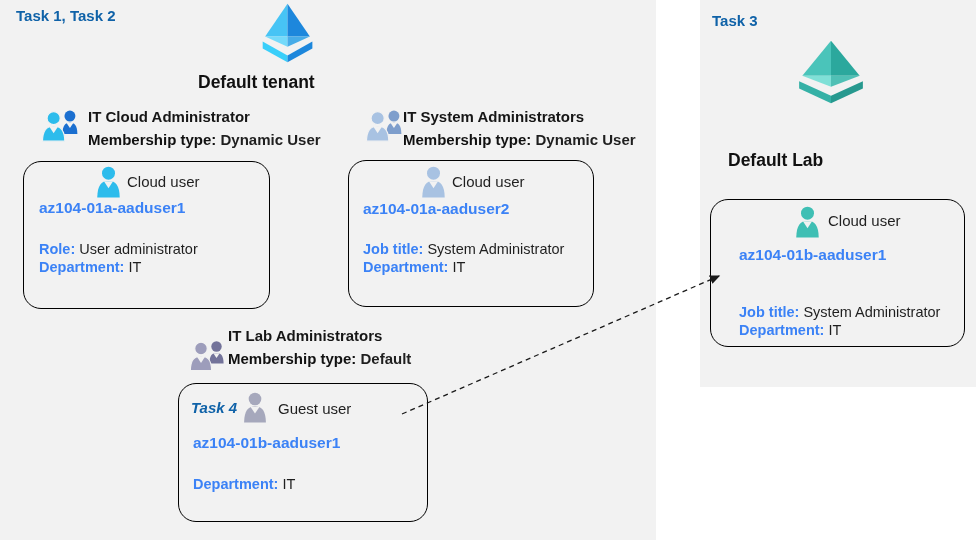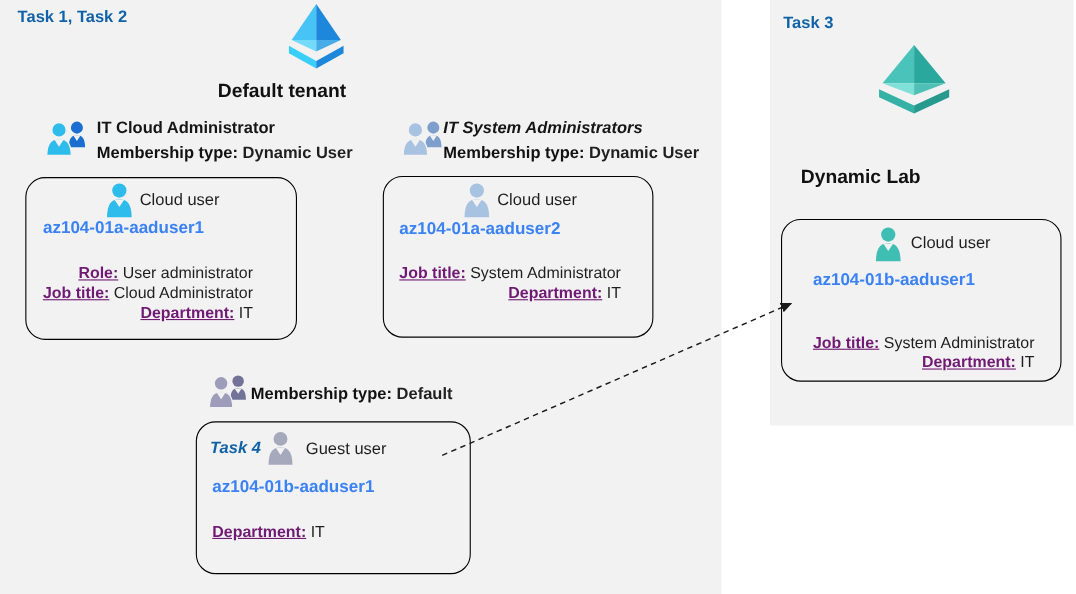--- a/index.html
+++ b/index.html
@@ -8,25 +8,25 @@
     font-family:"Liberation Sans",sans-serif;color:var(--text);
     background:#ffffff;
   }
   .panel{position:absolute;background:var(--panel_bg);}
   .abs{position:absolute;}
   .task-label{position:absolute;font-weight:bold;font-size:15px;color:var(--task_blue);white-space:nowrap;}
   .tenant-name{position:absolute;font-weight:bold;font-size:17.5px;color:#111;white-space:nowrap;}
   .group-title{position:absolute;font-weight:bold;font-size:15px;color:#161616;white-space:nowrap;}
   .line{position:absolute;font-size:15px;color:#1f1f1f;white-space:nowrap;font-weight:bold;}
   .line b{color:#111;}
-  .user-box{position:absolute;border:1.5px solid var(--box_border);border-radius:18px;background:transparent;text-align:right;}
+  .user-box{position:absolute;border:1.5px solid var(--box_border);border-radius:18px;background:transparent;}
   .user-type{position:absolute;font-size:15px;color:#1f1f1f;white-space:nowrap;}
   .username{position:absolute;font-weight:bold;font-size:15.5px;color:#3b82f6;white-space:nowrap;}
   .details{position:absolute;font-size:14.5px;line-height:18px;color:#1f1f1f;white-space:nowrap;}
-  .details b{color:#701a75;text-decoration:underline;}
+  .details b{color:#3b82f6;}
   svg{display:block;}
 </style>
 </head>
 <body>
 
 <div class="stage">
 
   <div class="panel" style="left:0;top:0;width:656px;height:540px;"></div>
   <div class="panel" style="left:700px;top:0;width:276px;height:387px;"></div>
 
@@ -58,37 +58,36 @@
   </div>
 
   <svg class="abs" style="left:364px;top:107px;" width="42" height="38" viewBox="0 0 40 36">
     <circle cx="28.5" cy="8.5" r="5.2" style="fill:var(--person_slate_dark)"></circle>
     <path d="M28.5,15 C23.8,15 21.6,17.6 21.4,25.5 L35.6,25.5 C35.4,17.6 33.2,15 28.5,15 Z" style="fill:var(--person_slate_dark)"></path>
     <polygon points="25.3,15.2 31.7,15.2 28.5,20" style="fill:var(--panel_bg)"></polygon>
     <circle cx="13" cy="10.5" r="6.3" style="fill:var(--person_slate);stroke:var(--panel_bg);stroke-width:1.2"></circle>
     <path d="M13,18.2 C6,18.2 2.6,22 2.3,32.5 L23.7,32.5 C23.4,22 20,18.2 13,18.2 Z" style="fill:var(--person_slate);stroke:var(--panel_bg);stroke-width:1.2"></path>
     <polygon points="8.8,18.5 17.2,18.5 13,25" style="fill:var(--panel_bg)"></polygon>
   </svg>
-  <div class="group-title" style="left:403px;top:108px;font-style:italic;">IT System Administrators</div>
+  <div class="group-title" style="left:403px;top:108px;">IT System Administrators</div>
   <div class="line" style="left:403px;top:131px;">
     <b>Membership type:</b>
     <span>Dynamic User</span>
   </div>
 
   <div class="user-box" style="left:23px;top:161px;width:245px;height:146px;">
     <svg class="abs" style="left:71px;top:4px;" width="27" height="33" viewBox="0 0 26 32">
       <circle cx="13" cy="7" r="6.3" style="fill:var(--person_cyan)"></circle>
       <path d="M13,14.6 C5.8,14.6 2.4,18.8 2.1,30.5 L23.9,30.5 C23.6,18.8 20.2,14.6 13,14.6 Z" style="fill:var(--person_cyan)"></path>
       <polygon points="8.6,14.9 17.4,14.9 13,21.6" style="fill:var(--panel_bg)"></polygon>
     </svg>
     <div class="user-type" style="left:103px;top:11px;">Cloud user</div>
     <div class="username" style="left:15px;top:37px;">az104-01a-aaduser1</div>
     <div class="details" style="left:15px;top:78px;">
       <div><b>Role:</b> <span>User administrator</span></div>
-      <div><b>Job title:</b> <span>Cloud Administrator</span></div>
       <div><b>Department:</b> <span>IT</span></div>
     </div>
   </div>
 
   <div class="user-box" style="left:348px;top:160px;width:244px;height:145px;">
     <svg class="abs" style="left:71px;top:5px;" width="27" height="33" viewBox="0 0 26 32">
       <circle cx="13" cy="7" r="6.3" style="fill:var(--person_slate)"></circle>
       <path d="M13,14.6 C5.8,14.6 2.4,18.8 2.1,30.5 L23.9,30.5 C23.6,18.8 20.2,14.6 13,14.6 Z" style="fill:var(--person_slate)"></path>
       <polygon points="8.6,14.9 17.4,14.9 13,21.6" style="fill:var(--panel_bg)"></polygon>
     </svg>
@@ -101,20 +100,21 @@
   </div>
 
   <svg class="abs" style="left:188px;top:338px;" width="40" height="36" viewBox="0 0 40 36">
     <circle cx="28.5" cy="8.5" r="5.2" style="fill:var(--person_purple_dark)"></circle>
     <path d="M28.5,15 C23.8,15 21.6,17.6 21.4,25.5 L35.6,25.5 C35.4,17.6 33.2,15 28.5,15 Z" style="fill:var(--person_purple_dark)"></path>
     <polygon points="25.3,15.2 31.7,15.2 28.5,20" style="fill:var(--panel_bg)"></polygon>
     <circle cx="13" cy="10.5" r="6.3" style="fill:var(--person_purple);stroke:var(--panel_bg);stroke-width:1.2"></circle>
     <path d="M13,18.2 C6,18.2 2.6,22 2.3,32.5 L23.7,32.5 C23.4,22 20,18.2 13,18.2 Z" style="fill:var(--person_purple);stroke:var(--panel_bg);stroke-width:1.2"></path>
     <polygon points="8.8,18.5 17.2,18.5 13,25" style="fill:var(--panel_bg)"></polygon>
   </svg>
+  <div class="group-title" style="left:228px;top:327px;">IT Lab Administrators</div>
   <div class="line" style="left:228px;top:350px;">
     <b>Membership type:</b>
     <span>Default</span>
   </div>
 
   <div class="user-box" style="left:178px;top:383px;width:248px;height:137px;">
     <div class="task-label" style="left:12px;top:15px;font-style:italic;">Task 4</div>
     <svg class="abs" style="left:63px;top:8px;" width="26" height="32" viewBox="0 0 26 32">
       <circle cx="13" cy="7" r="6.3" style="fill:var(--person_gray)"></circle>
       <path d="M13,14.6 C5.8,14.6 2.4,18.8 2.1,30.5 L23.9,30.5 C23.6,18.8 20.2,14.6 13,14.6 Z" style="fill:var(--person_gray)"></path>
@@ -131,21 +131,21 @@
 
   <svg class="abs" style="left:797px;top:39px;" width="68" height="66" viewBox="0 0 64 72" preserveAspectRatio="none">
     <polygon points="32,2 5,40 32,40" style="fill:var(--tenant_teal_ul)"></polygon>
     <polygon points="32,2 59,40 32,40" style="fill:var(--tenant_teal_ur)"></polygon>
     <polygon points="5,40 32,52 32,40" style="fill:var(--tenant_teal_ll)"></polygon>
     <polygon points="59,40 32,52 32,40" style="fill:var(--tenant_teal_lr)"></polygon>
     <polygon points="2,46 32,62 32,70 2,54" style="fill:var(--tenant_teal_band_l)"></polygon>
     <polygon points="32,62 62,46 62,54 32,70" style="fill:var(--tenant_teal_band_r)"></polygon>
   </svg>
 
-  <div class="tenant-name" style="left:728px;top:150px;width:200px;">Dynamic Lab</div>
+  <div class="tenant-name" style="left:728px;top:150px;width:200px;">Default Lab</div>
 
   <div class="user-box" style="left:710px;top:199px;width:253px;height:146px;">
     <svg class="abs" style="left:83px;top:6px;" width="27" height="33" viewBox="0 0 26 32">
       <circle cx="13" cy="7" r="6.3" style="fill:var(--person_teal)"></circle>
       <path d="M13,14.6 C5.8,14.6 2.4,18.8 2.1,30.5 L23.9,30.5 C23.6,18.8 20.2,14.6 13,14.6 Z" style="fill:var(--person_teal)"></path>
       <polygon points="8.6,14.9 17.4,14.9 13,21.6" style="fill:var(--panel_bg)"></polygon>
     </svg>
     <div class="user-type" style="left:117px;top:12px;">Cloud user</div>
     <div class="username" style="left:28px;top:46px;">az104-01b-aaduser1</div>
     <div class="details" style="left:28px;top:103px;">

